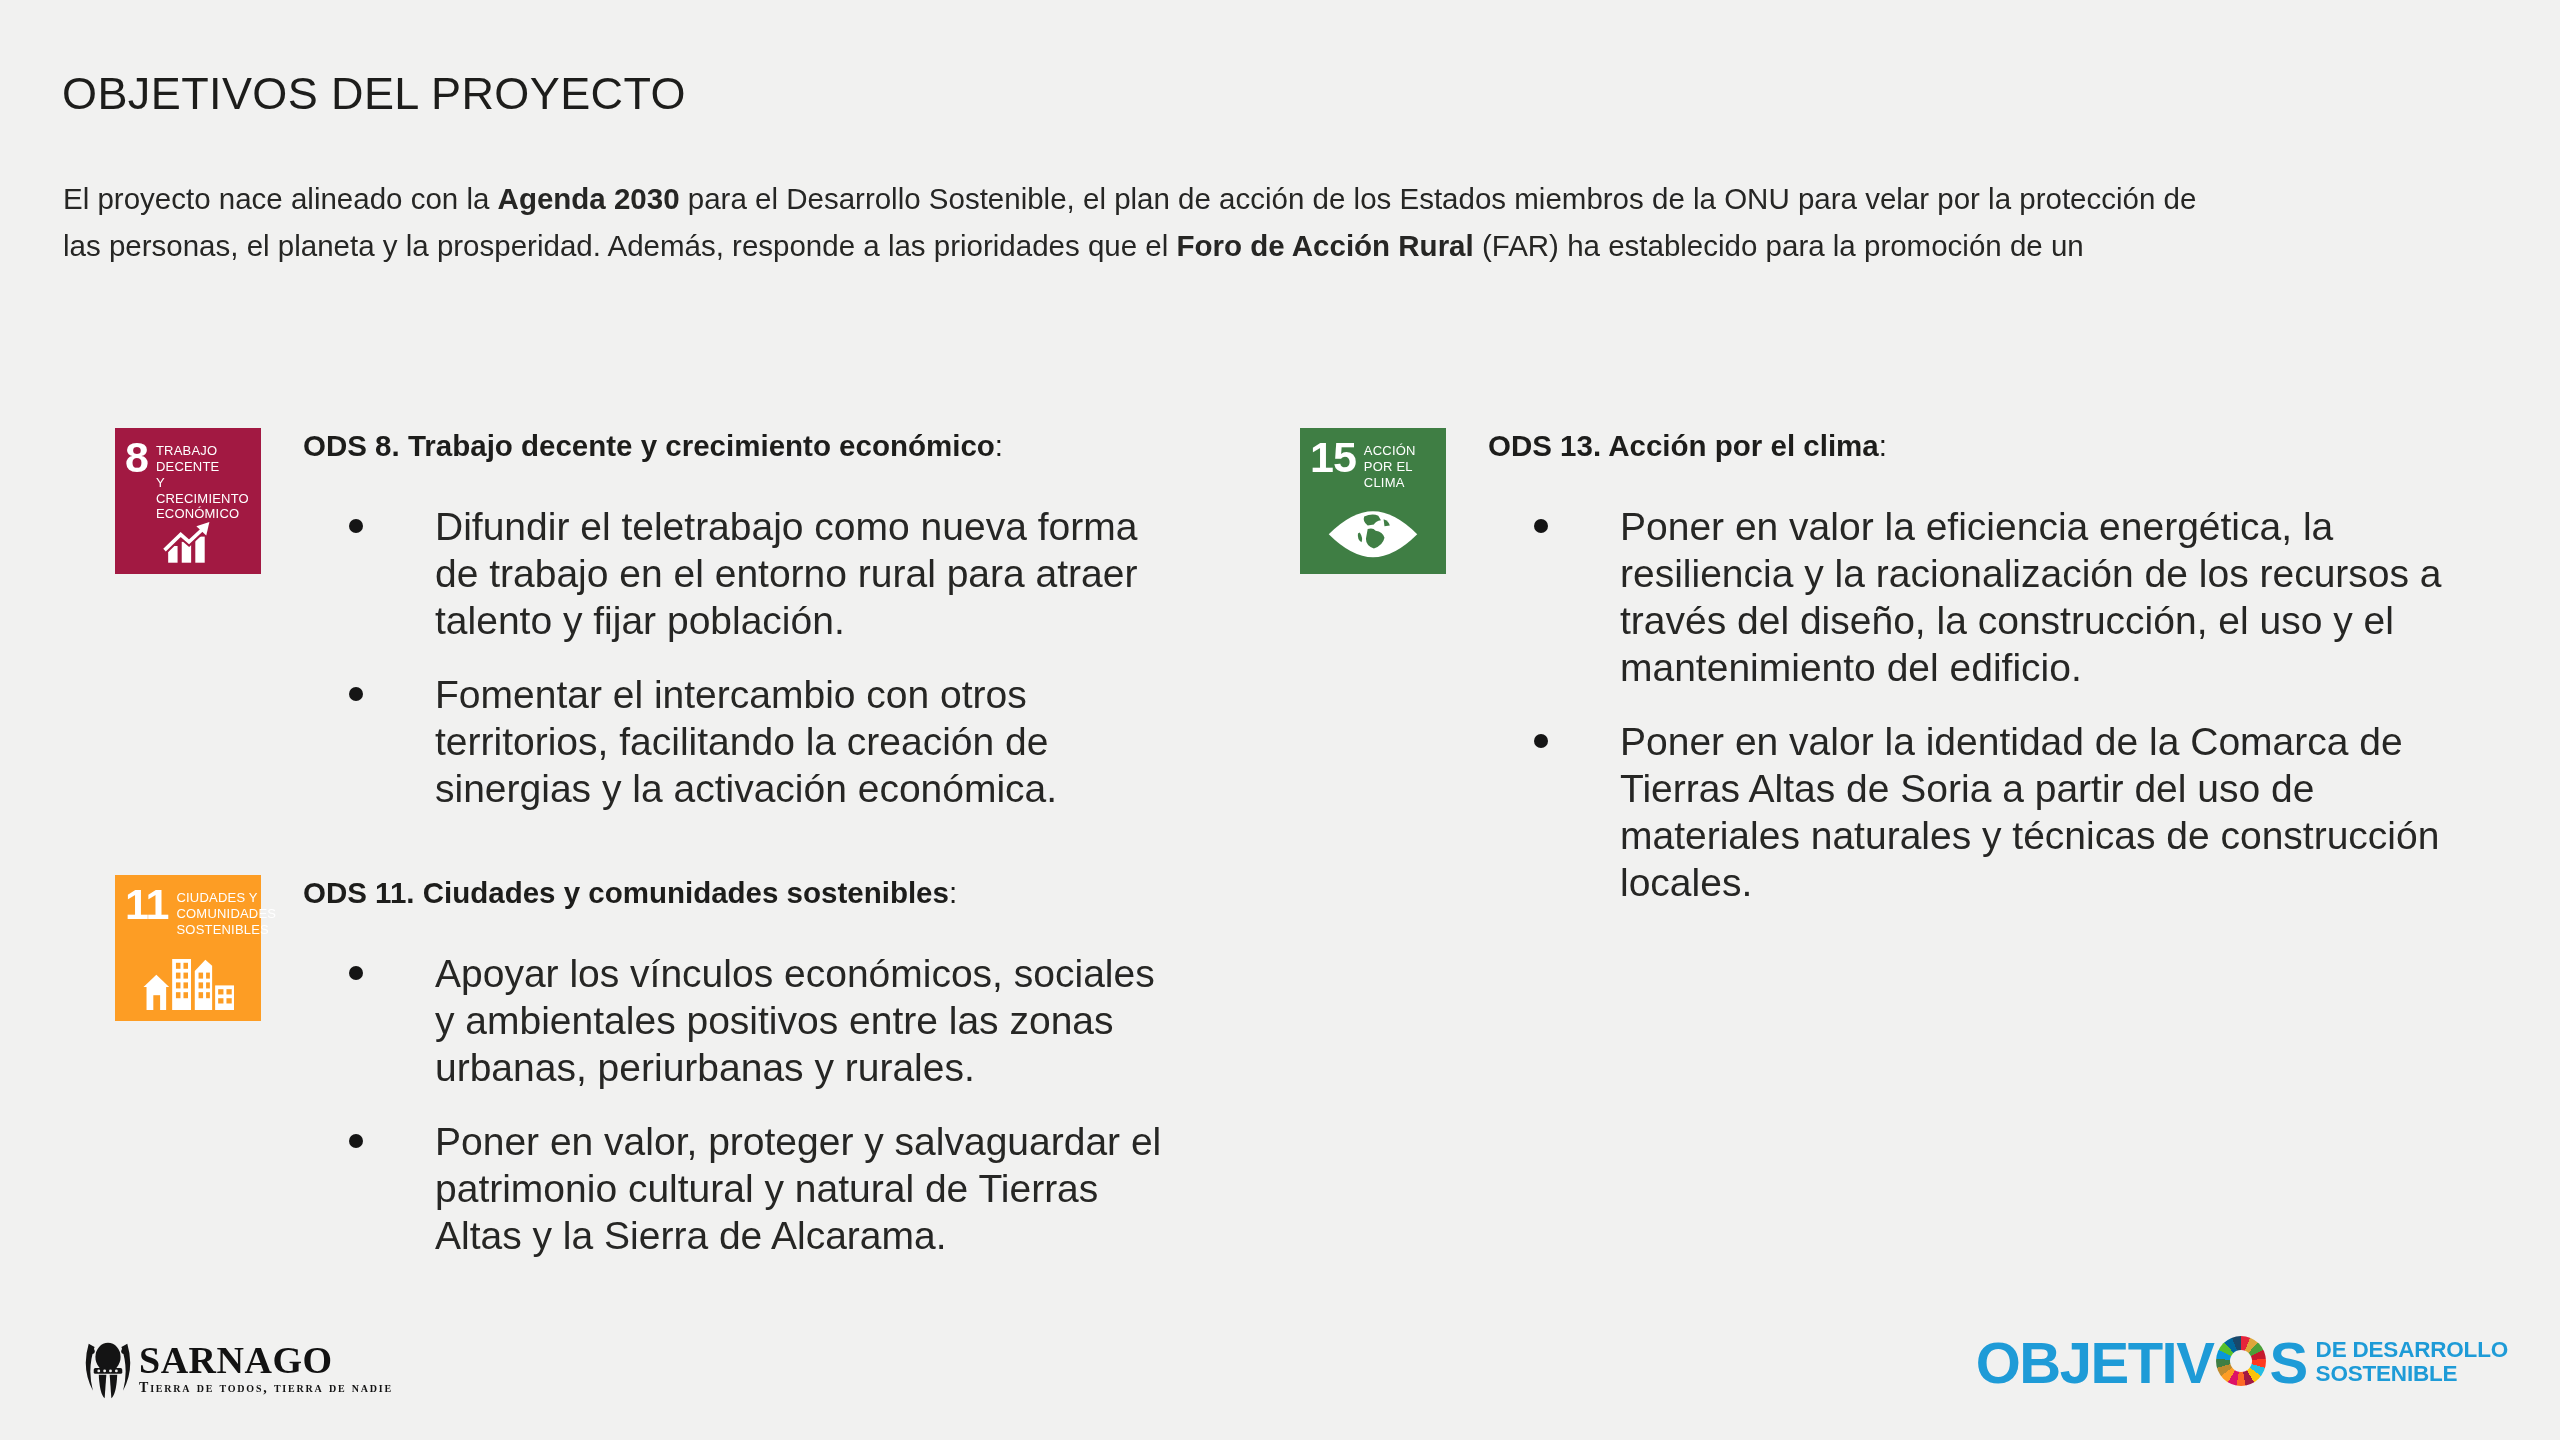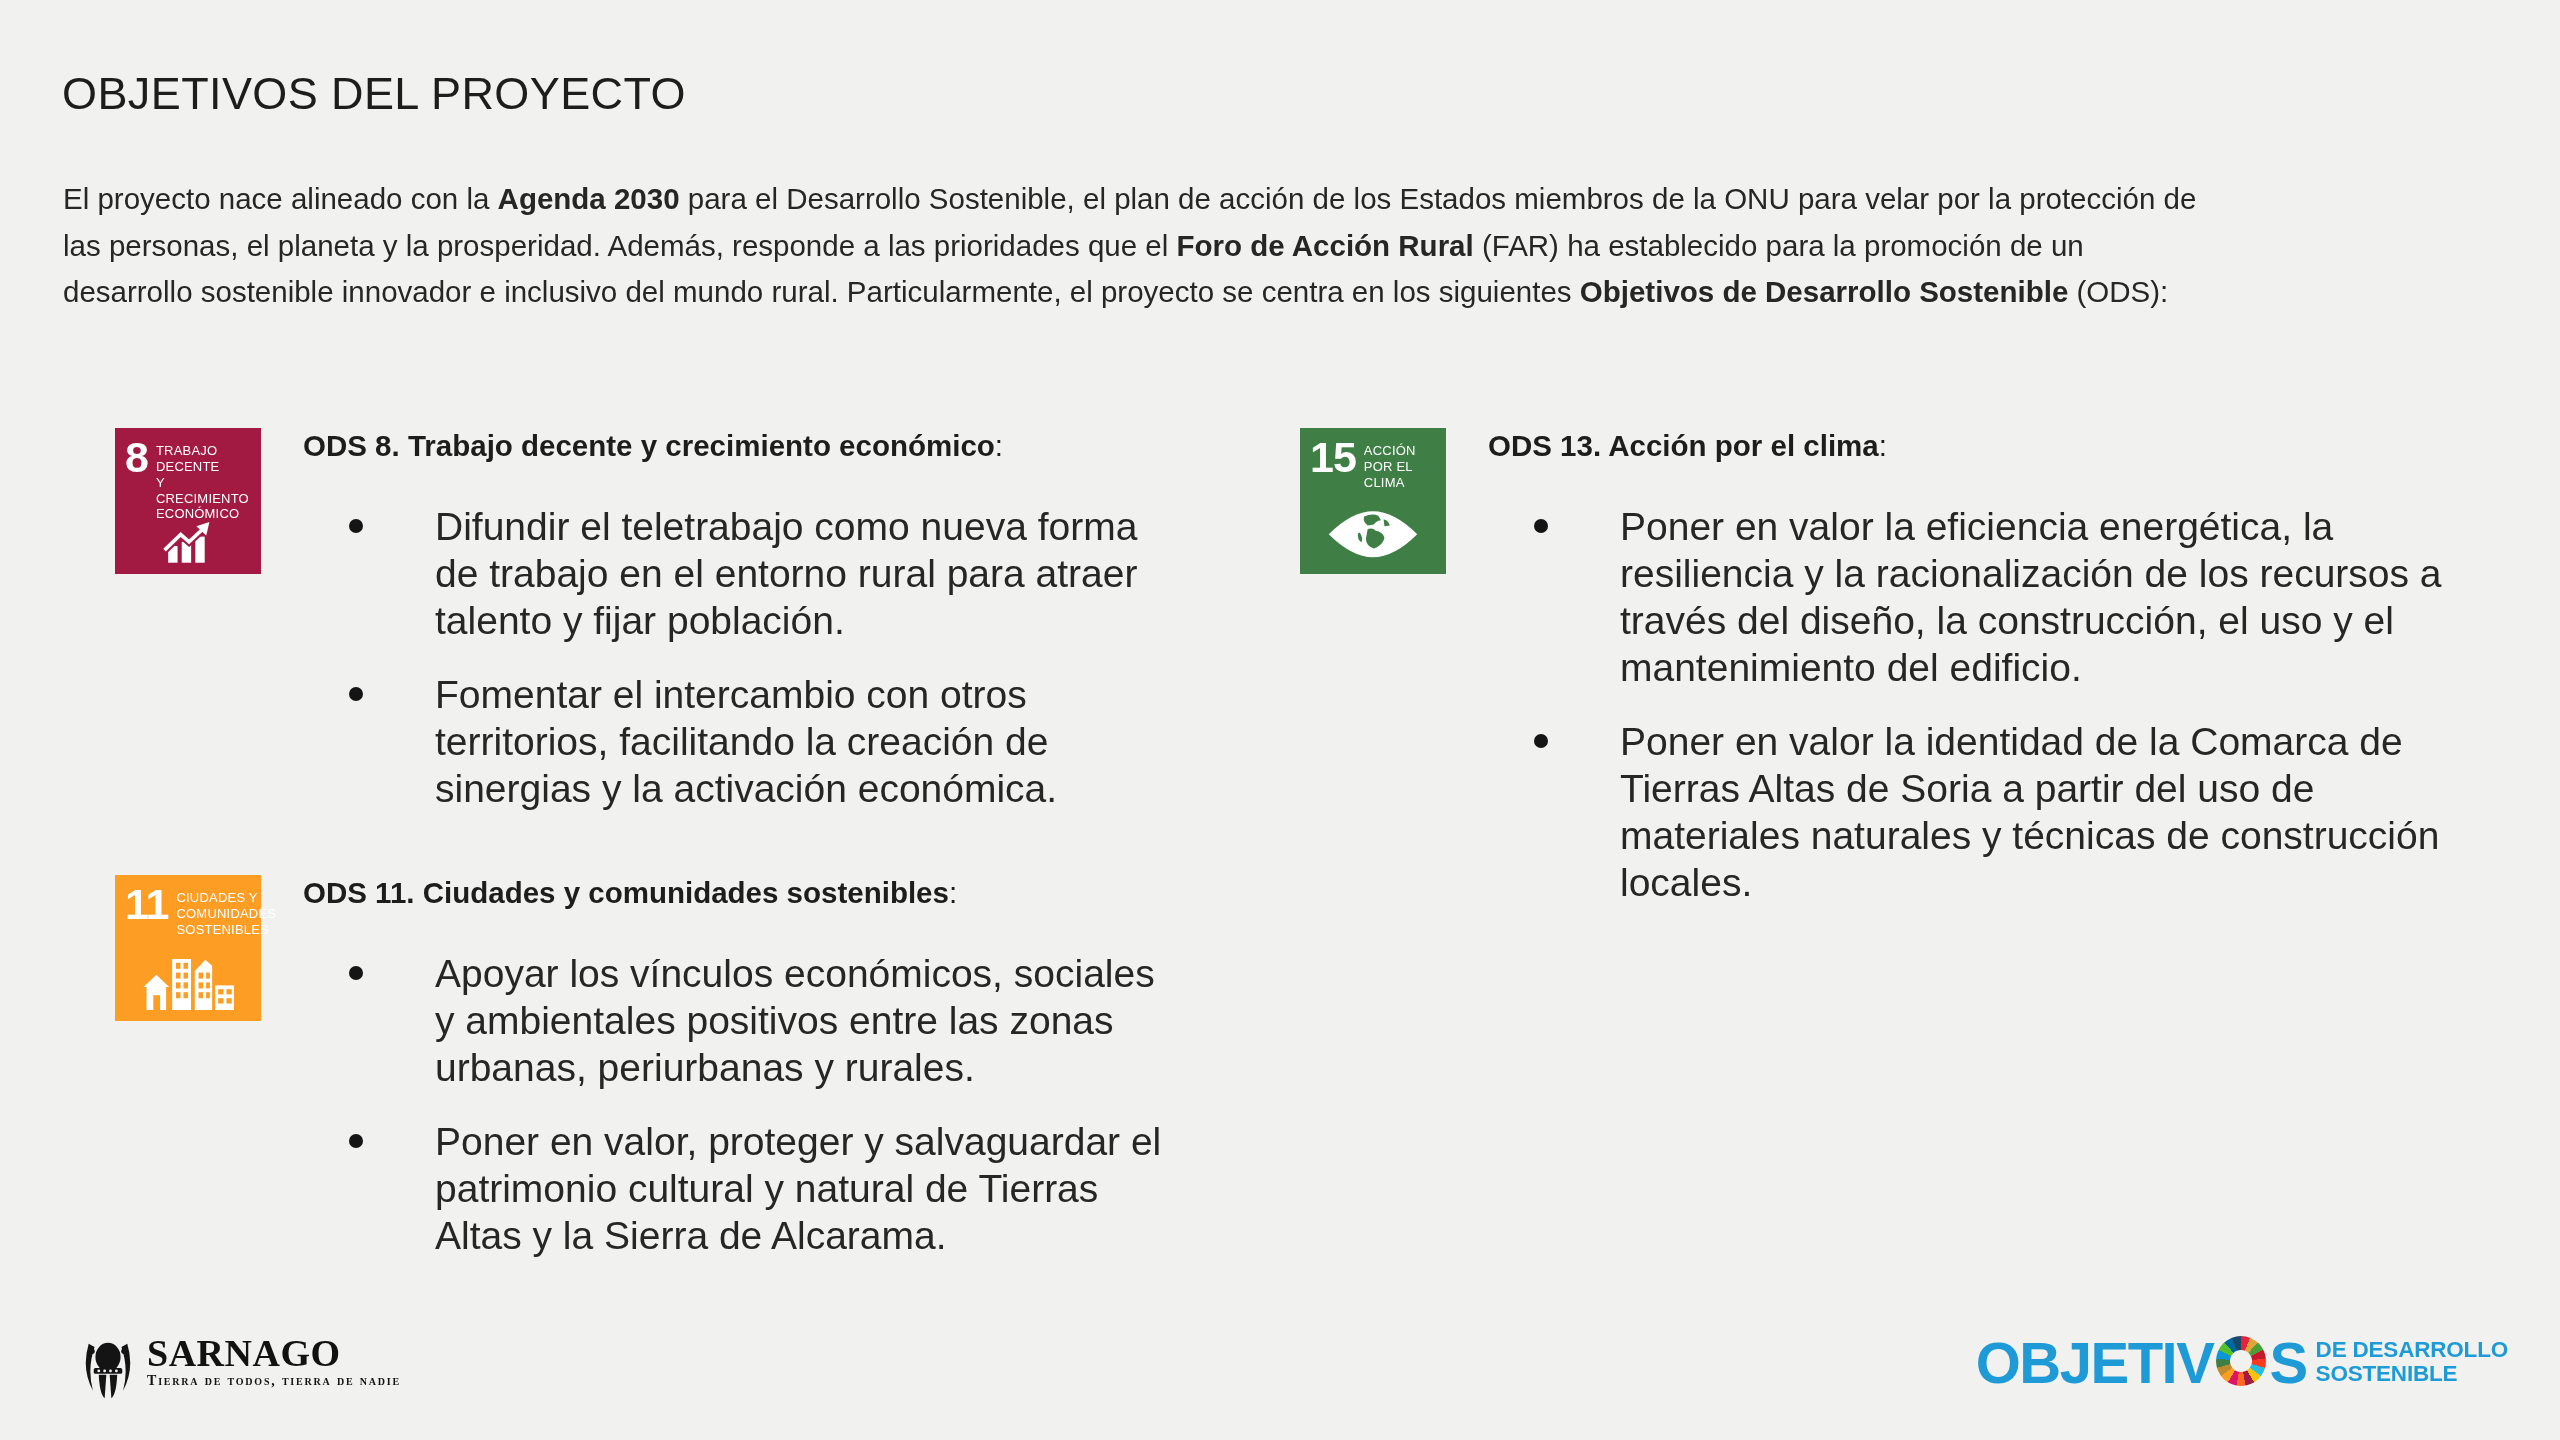--- a/index.html
+++ b/index.html
@@ -35,21 +35,21 @@
   .ods-content{flex:1;padding-top:1px;min-width:0;}
   .ods-heading{margin:0 0 40px;font-size:29.5px;font-weight:400;color:#1d1d1b;}
   .ods-heading .h-b{font-weight:700;}
   .ods-bullets{list-style:none;margin:0;padding:0;}
   .ods-bullets li{position:relative;padding-left:132px;font-size:39px;
                   line-height:47px;margin-bottom:27px;color:#262624;}
   .ods-bullets li::before{content:"";position:absolute;left:46px;top:16px;
                   width:14px;height:14px;border-radius:50%;background:#151515;}
 
   
-  .sarnago{position:absolute;left:82px;top:1334px;display:flex;gap:13px;}
+  .sarnago{position:absolute;left:82px;top:1334px;display:flex;align-items:center;gap:5px;}
   .sarnago svg{width:52px;height:68px;}
   .sarnago-text{display:flex;flex-direction:column;}
   .sarnago-name{font-family:"Liberation Serif", serif;font-size:38px;font-weight:700;
                 letter-spacing:.5px;line-height:1;color:#121212;}
   .sarnago-tag{font-family:"Liberation Serif", serif;font-size:14px;font-weight:600;
                font-variant:small-caps;letter-spacing:1.8px;margin-top:1px;color:#121212;}
 
   
   .sdg-logo{position:absolute;right:52px;top:1336px;display:flex;align-items:flex-start;}
   .sdg-word{font-size:58px;font-weight:700;letter-spacing:-1.5px;line-height:.92;}
@@ -62,21 +62,20 @@
 </head>
 <body>
 
 <div class="page">
 
   <h1 class="page-title">OBJETIVOS DEL PROYECTO</h1>
 
   <div class="intro">
       <div><span>El proyecto nace alineado con la </span><span class="b">Agenda 2030</span><span> para el Desarrollo Sostenible, el plan de acción de los Estados miembros de la ONU para velar por la protección de</span></div>
       <div><span>las personas, el planeta y la prosperidad. Además, responde a las prioridades que el </span><span class="b">Foro de Acción Rural</span><span> (FAR) ha establecido para la promoción de un</span></div>
-      <div><span>desarrollo sostenible innovador e inclusivo del mundo rural. Particularmente, el proyecto se centra en los siguientes </span><span class="b">Objetivos de Desarrollo Sostenible</span><span> (ODS):</span></div>
     </div>
 
   <div id="col-left">
   <section class="ods-row">
     <div class="tile" style="background: rgb(162, 25, 66); color: rgb(162, 25, 66);">
       <div class="tile-head">
         <span class="tile-num">8</span>
         <span class="tile-title">TRABAJO DECENTE
 Y CRECIMIENTO
 ECONÓMICO</span>

